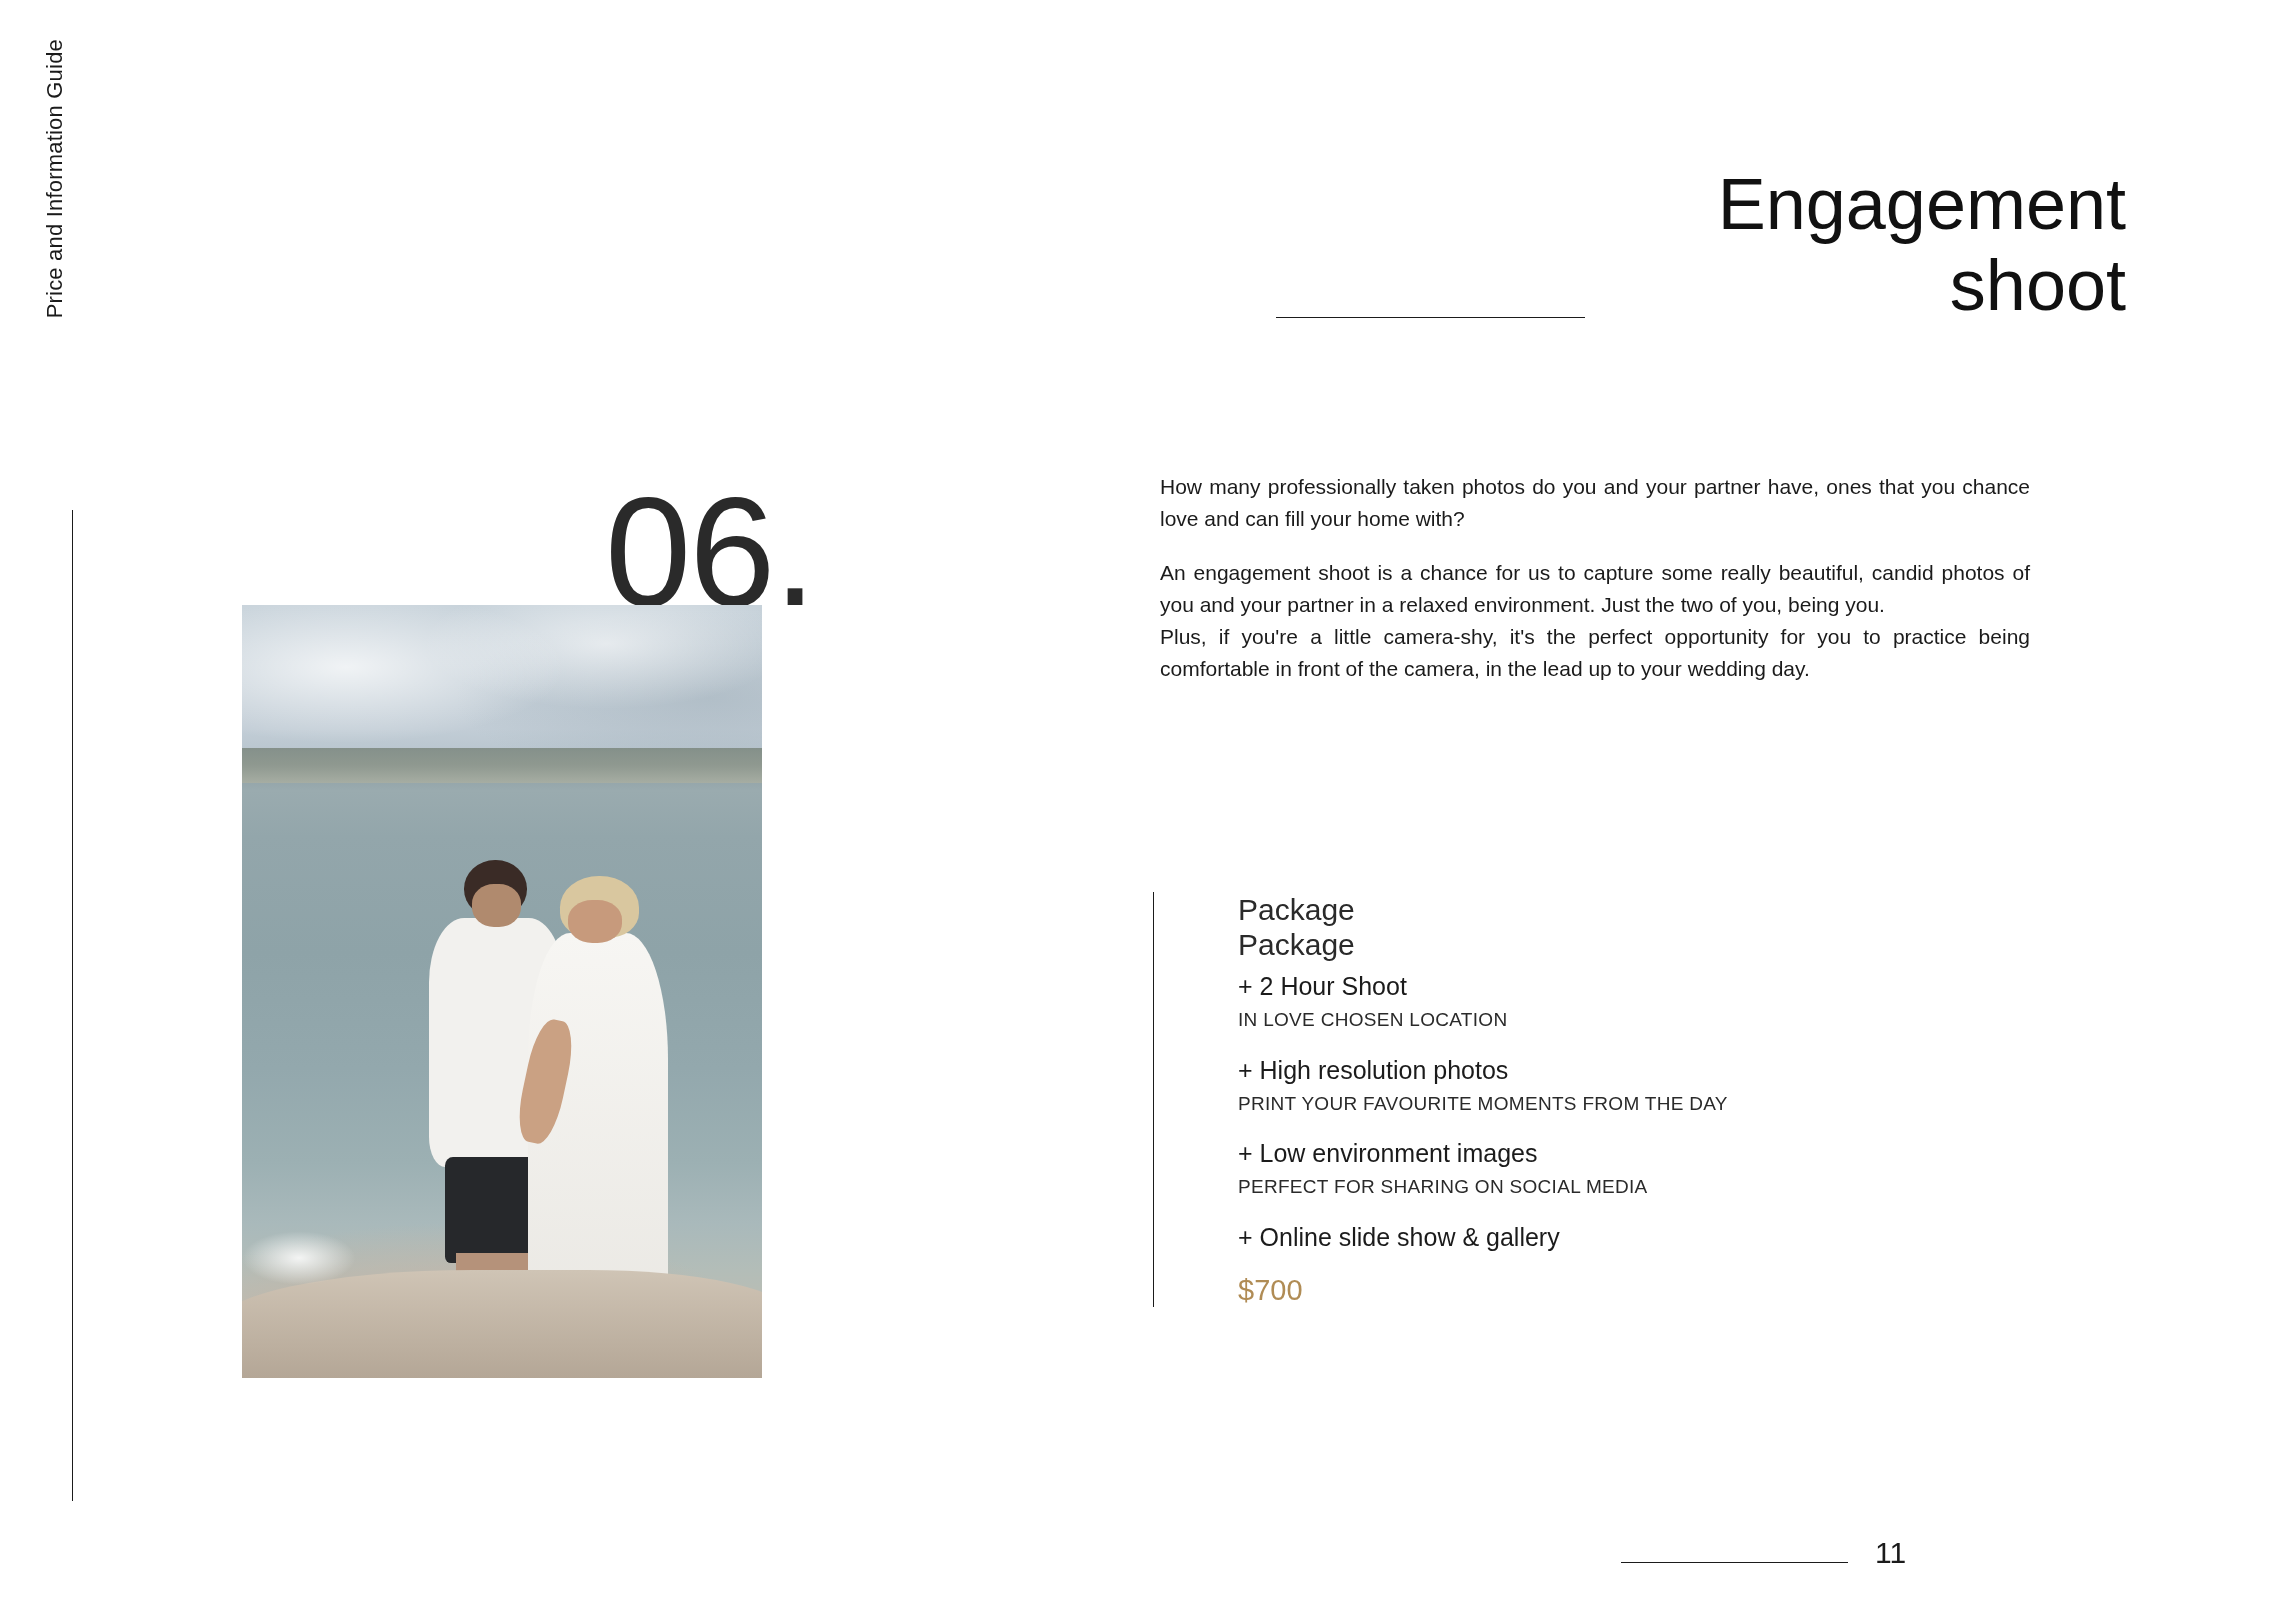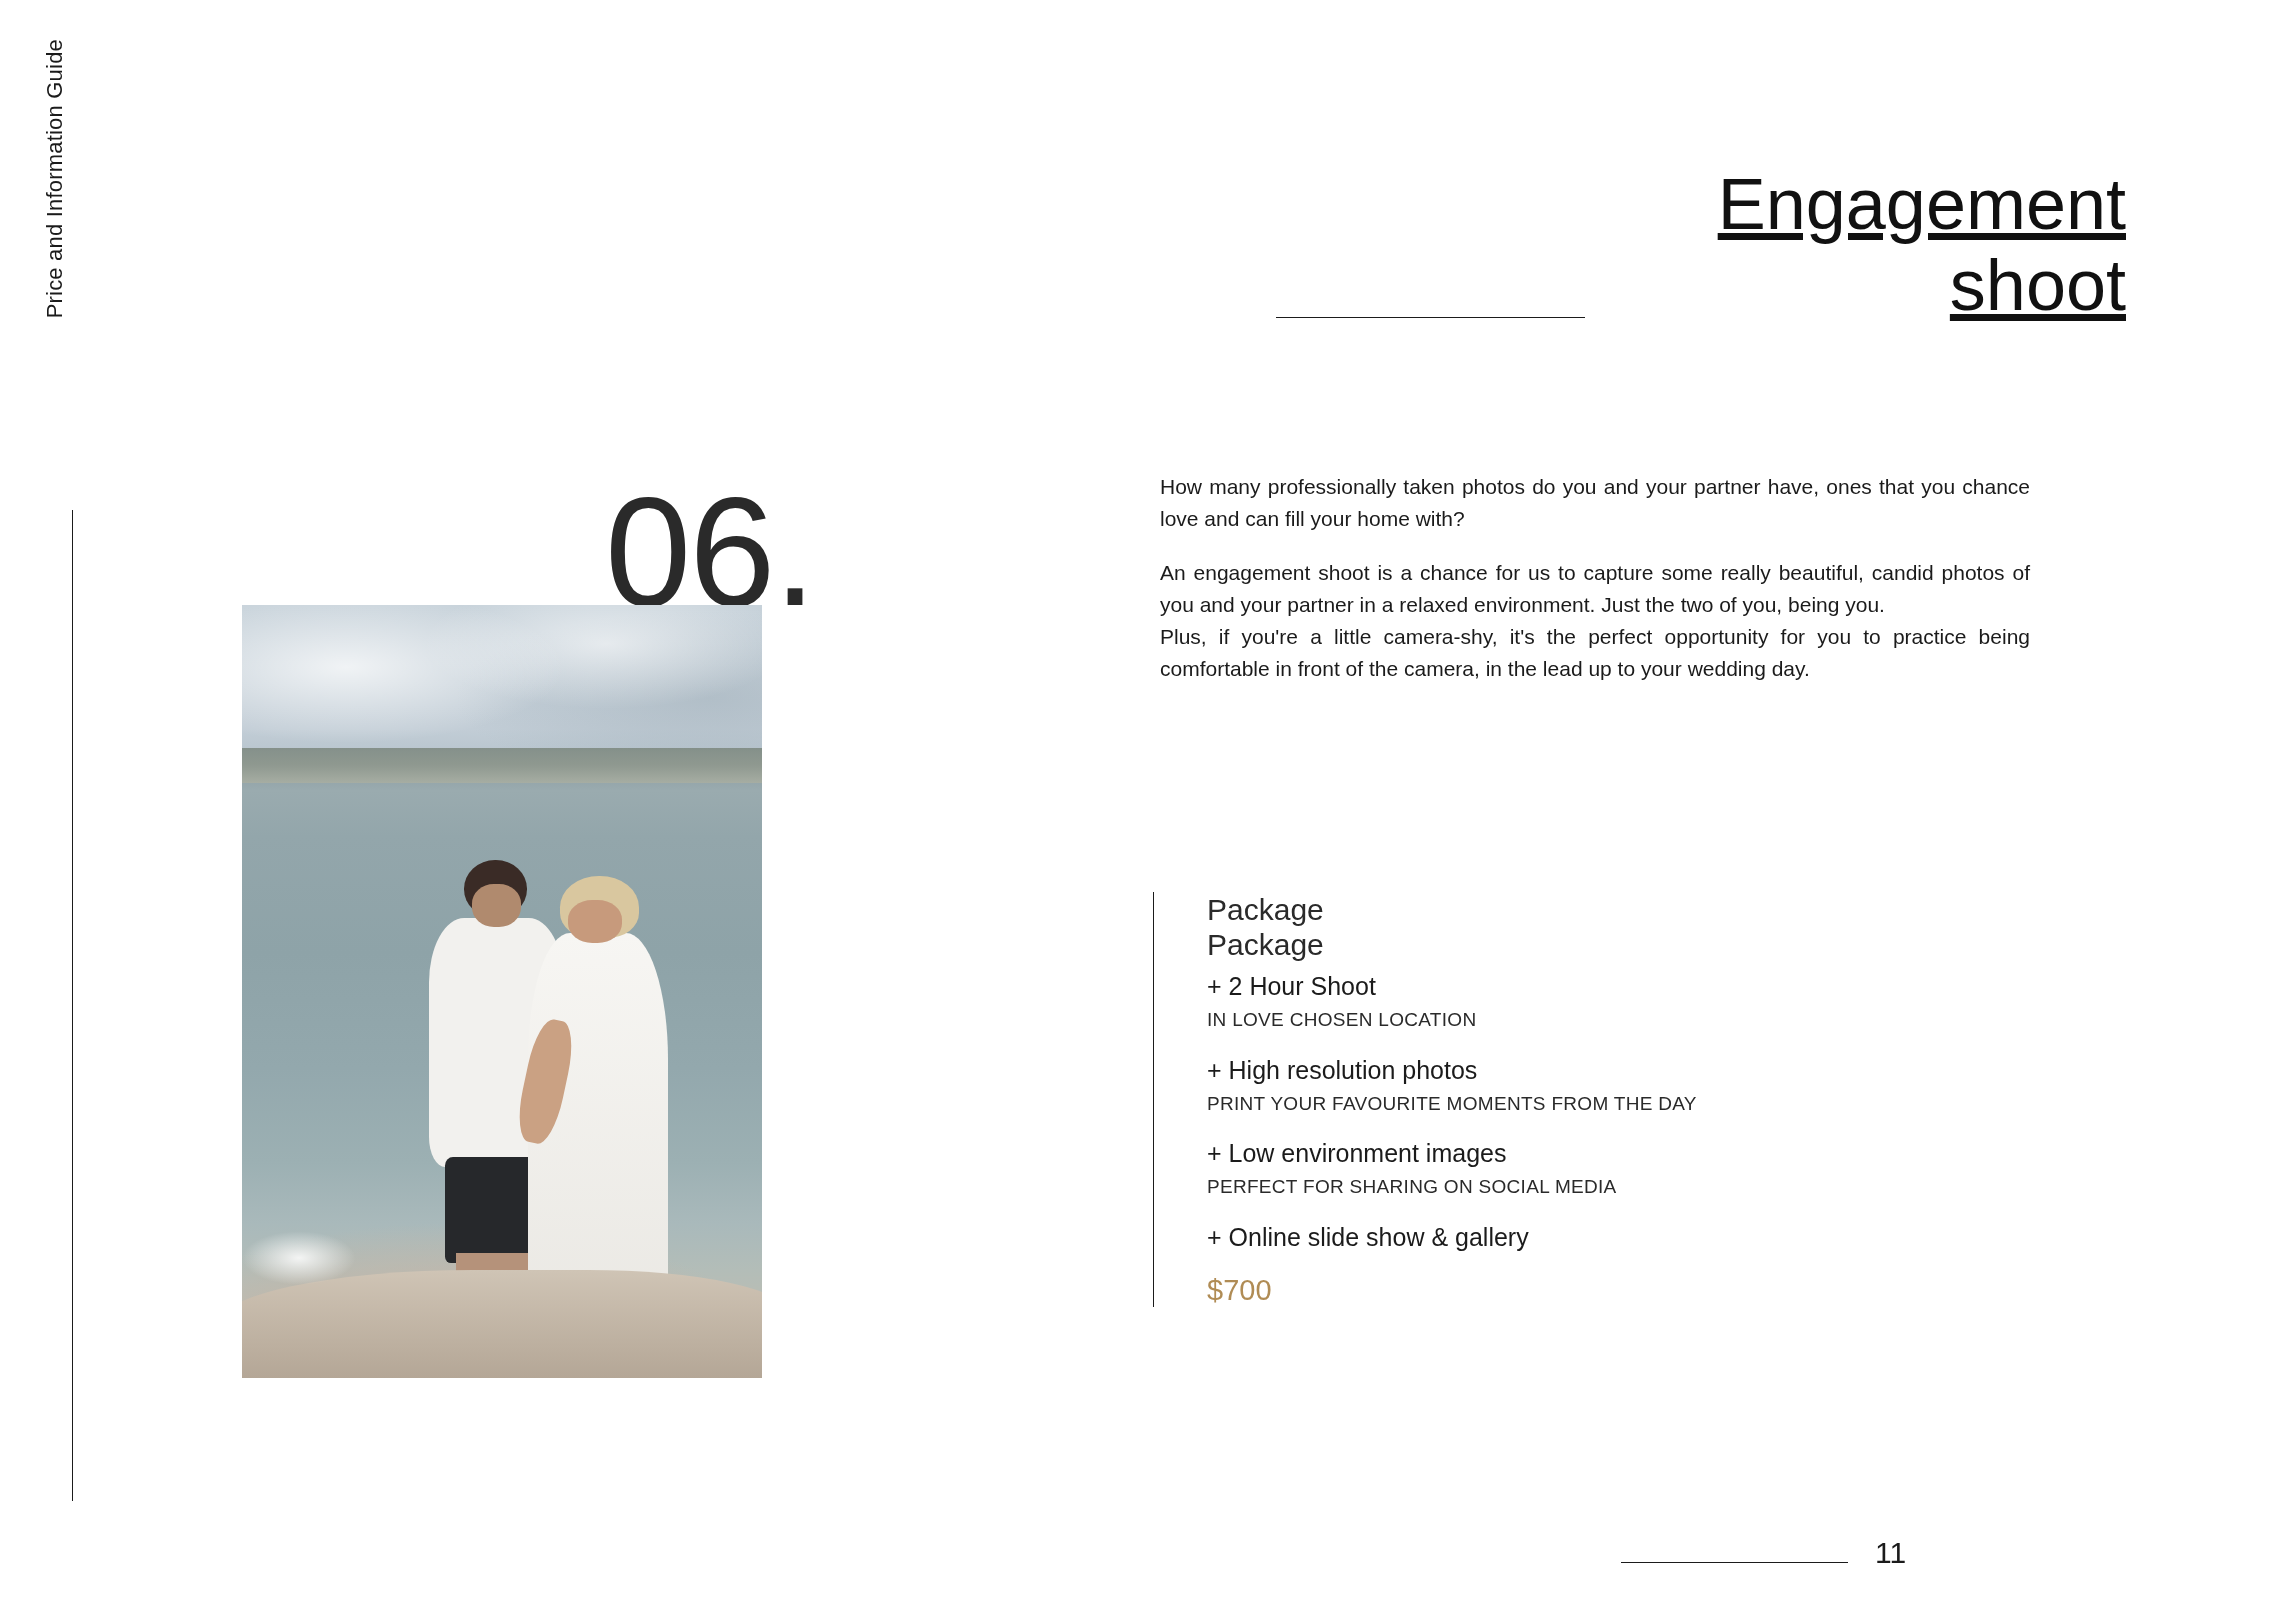--- a/index.html
+++ b/index.html
@@ -150,21 +150,20 @@
   .title {
     position: absolute;
     right: 169px;
     top: 164px;
     width: 773px;
     text-align: right;
     font-size: 72px;
     line-height: 1.12;
     font-weight: 400;
     color: #111;
-    text-decoration: underline;
   }
   .title-rule {
     position: absolute;
     right: 710px;
     top: 317px;
     width: 309px;
     height: 1.4px;
     background: #1b1b1b;
   }
 
@@ -181,21 +180,21 @@
   }
   .body-copy p { margin: 0 0 22px 0; }
   .body-copy p.tight { margin-bottom: 0; }
 
   
   .package {
     position: absolute;
     left: 1153px;
     top: 892px;
     width: 783px;
-    padding-left: 53px;
+    padding-left: 84px;
     border-left: 1.9px solid #1b1b1b;
     box-sizing: border-box;
   }
   .package-title {
     font-size: 30px;
     line-height: 1.18;
     font-weight: 400;
     color: #2a2a2a;
     margin-bottom: 8.7px;
   }

